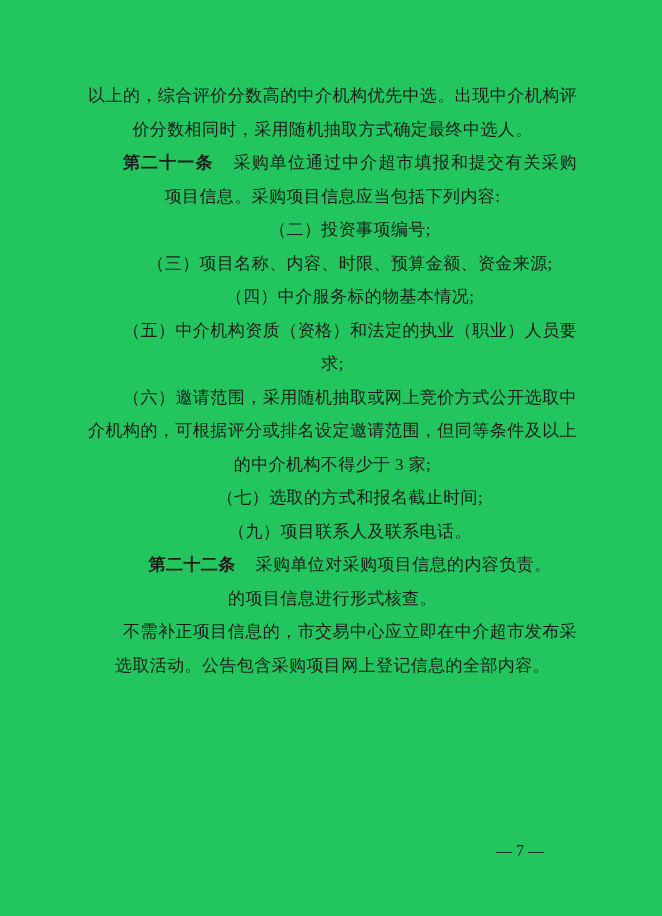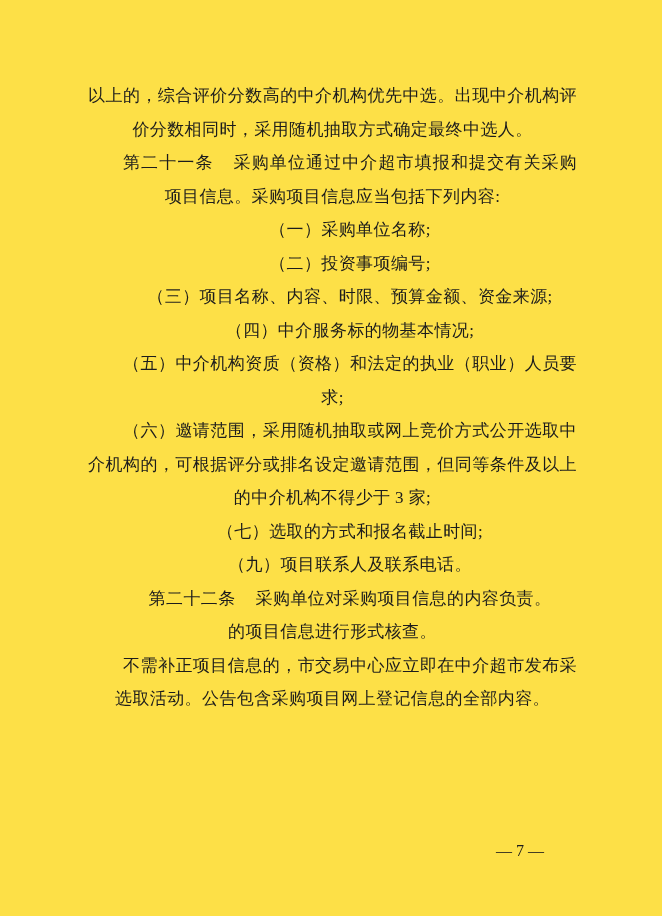--- a/index.html
+++ b/index.html
@@ -4,21 +4,21 @@
 <style>
   html, body {
     margin: 0;
     padding: 0;
     background: #ffffff;
   }
   .page {
     position: relative;
     width: 662px;
     height: 916px;
-    background: #fde047;
+    background: #22c55e;
     font-family: "Liberation Serif", "DejaVu Serif", serif;
     color: #1c1c1c;
     overflow: hidden;
   }
   .content {
     position: absolute;
     left: 88px;
     top: 79px;
     width: 489px;
   }
@@ -33,21 +33,21 @@
   }
   .line.indent {
     padding-left: 35px;
   }
   .line.fill {
     text-align: justify;
     text-align-last: justify;
   }
   .seg { }
   .seg.bold {
-    font-weight: normal;
+    font-weight: bold;
     margin-right: 20px;
   }
   .pagenum-row {
     position: absolute;
     top: 841px;
     left: 88px;
     width: 489px;
     box-sizing: border-box;
     padding-right: 33px;
     text-align: right;
@@ -58,21 +58,20 @@
 </style>
 </head>
 <body>
 
 <div class="page">
   <div class="content">
       <div class="line fill"><span class="seg">以上的，综合评价分数高的中介机构优先中选。出现中介机构评</span></div>
       <div class="line"><span class="seg">价分数相同时，采用随机抽取方式确定最终中选人。</span></div>
       <div class="line indent fill"><span class="seg bold">第二十一条</span><span class="seg">采购单位通过中介超市填报和提交有关采购</span></div>
       <div class="line"><span class="seg">项目信息。采购项目信息应当包括下列内容:</span></div>
-      <div class="line indent"><span class="seg">（一）采购单位名称;</span></div>
       <div class="line indent"><span class="seg">（二）投资事项编号;</span></div>
       <div class="line indent"><span class="seg">（三）项目名称、内容、时限、预算金额、资金来源;</span></div>
       <div class="line indent"><span class="seg">（四）中介服务标的物基本情况;</span></div>
       <div class="line indent fill"><span class="seg">（五）中介机构资质（资格）和法定的执业（职业）人员要</span></div>
       <div class="line"><span class="seg">求;</span></div>
       <div class="line indent fill"><span class="seg">（六）邀请范围，采用随机抽取或网上竞价方式公开选取中</span></div>
       <div class="line fill"><span class="seg">介机构的，可根据评分或排名设定邀请范围，但同等条件及以上</span></div>
       <div class="line"><span class="seg">的中介机构不得少于 3 家;</span></div>
       <div class="line indent"><span class="seg">（七）选取的方式和报名截止时间;</span></div>
       <div class="line indent"><span class="seg">（九）项目联系人及联系电话。</span></div>

